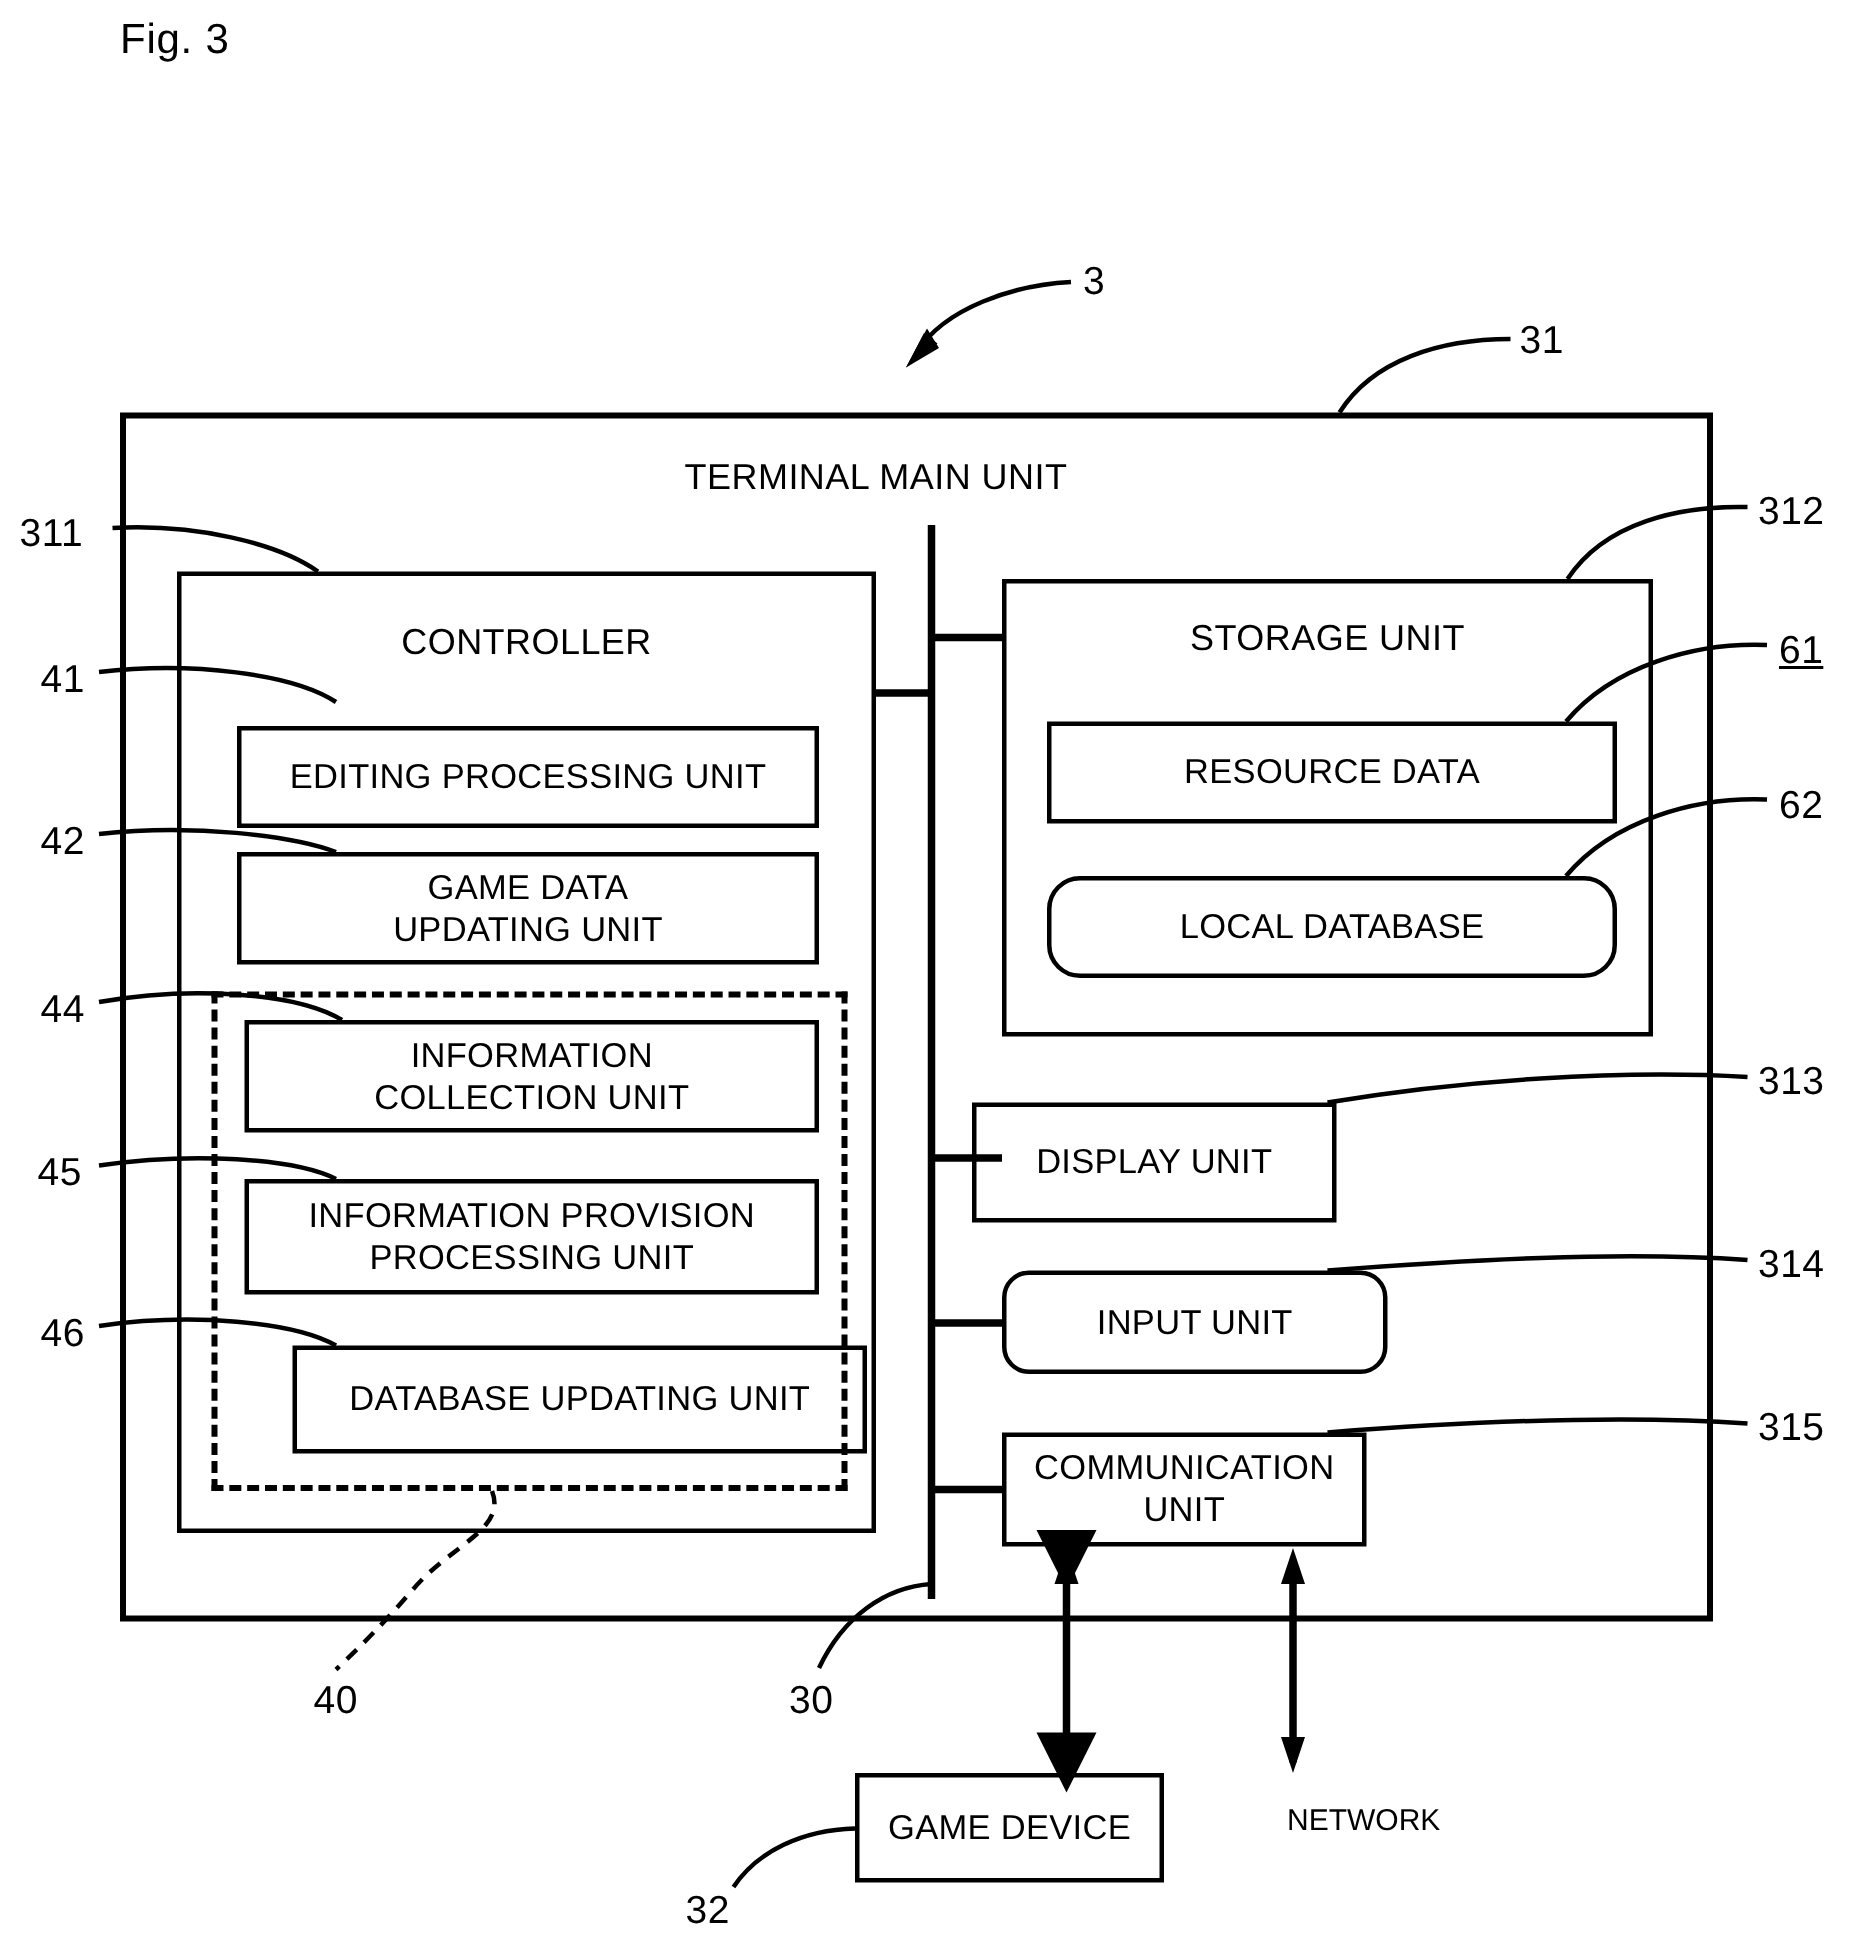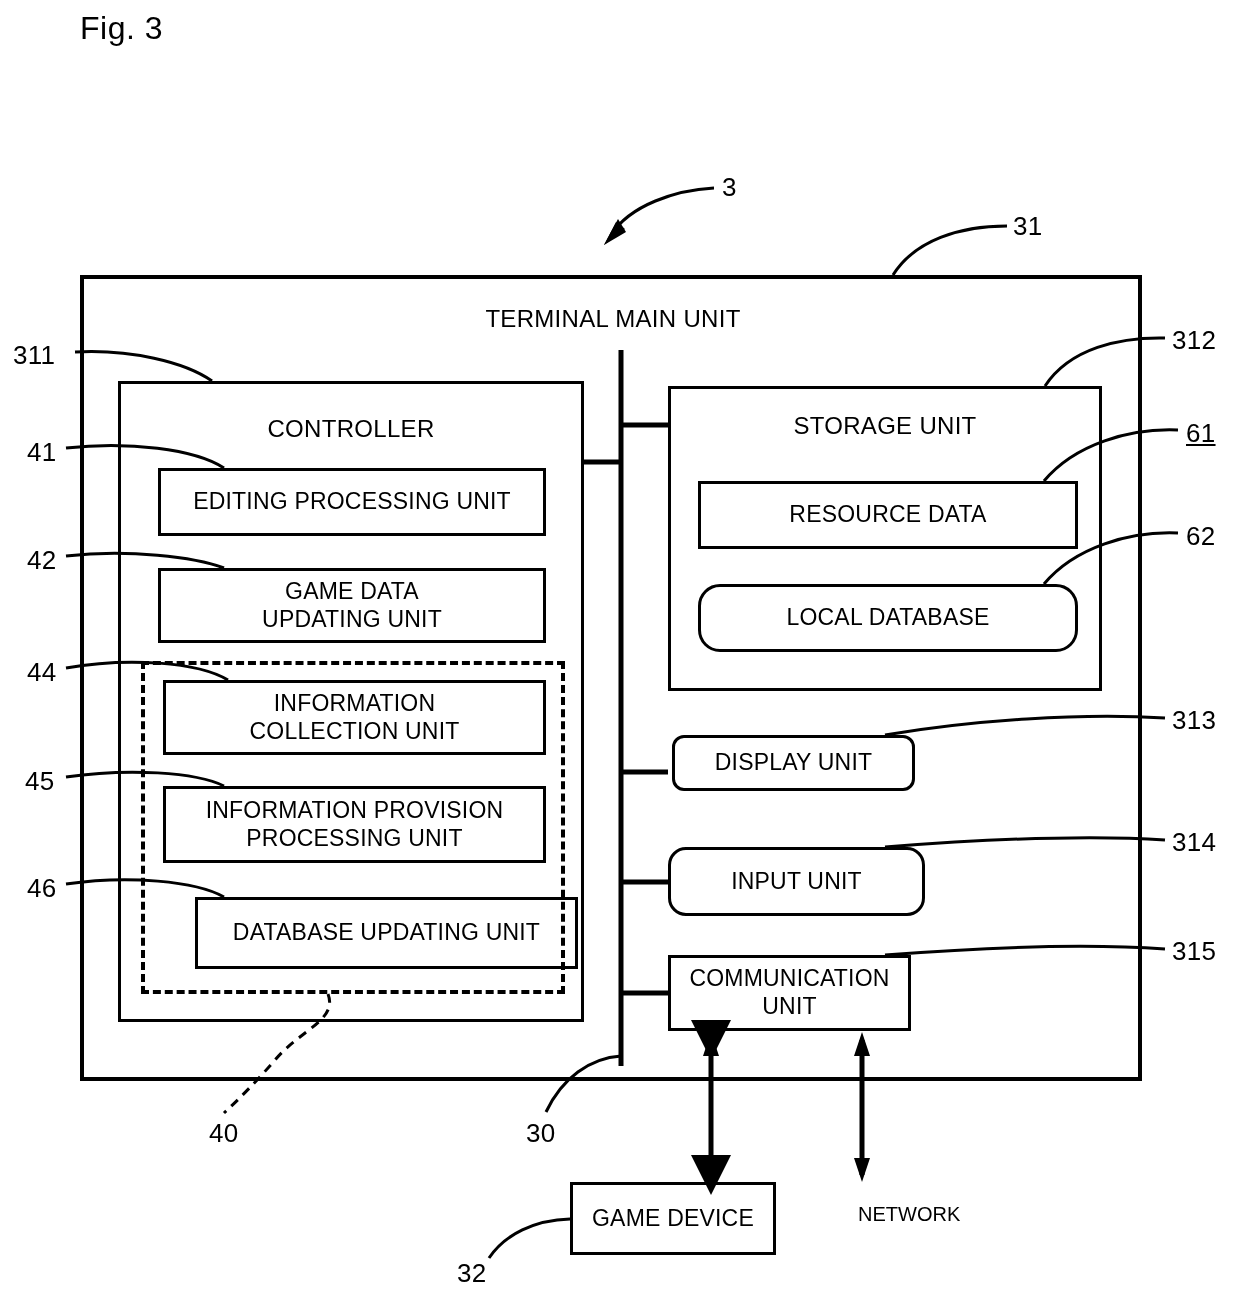--- a/index.html
+++ b/index.html
@@ -15,21 +15,21 @@
     position: relative;
     width: 1240px;
     height: 1301px;
     background: #ffffff;
     overflow: hidden;
   }
   .fig-title {
     position: absolute;
     left: 80px;
     top: 10px;
-    font-size: 32px;
+    font-size: 28px;
     letter-spacing: 0.5px;
     white-space: nowrap;
   }
   
   .box {
     position: absolute;
     box-sizing: border-box;
     border: 3px solid #000;
     background: transparent;
   }
@@ -82,27 +82,27 @@
 </style>
 </head>
 <body>
 
 <div id="page">
 
   <div class="fig-title">Fig. 3</div>
 
   <div class="box box-outer" style="left:80px; top:275px; width:1062px; height:806px;"></div>
 
-  <div class="section-title" style="left:80px; top:305px; width:1008px;padding-left:29px;">TERMINAL MAIN UNIT</div>
+  <div class="section-title" style="left:80px; top:305px; width:1008px;">TERMINAL MAIN UNIT</div>
 
   <div class="box" style="left:118px; top:381px; width:466px; height:641px;"></div>
 
   <div class="section-title" style="left:118px; top:415px; width:466px;">CONTROLLER</div>
 
-  <div class="unitbox" style="left:158px; top:468px; width:388px; height:68px;">EDITING PROCESSING UNIT</div>
+  <div class="unitbox" style="left:158px; top:484px; width:388px; height:68px;">EDITING PROCESSING UNIT</div>
 
   <div class="unitbox" style="left:158px; top:568px; width:388px; height:75px;">GAME DATA
 UPDATING UNIT</div>
 
   <div class="box-dashed" style="left:141px; top:661px; width:424px; height:333px;"></div>
 
   <div class="unitbox" style="left:163px; top:680px; width:383px; height:75px;">INFORMATION
 COLLECTION UNIT</div>
 
   <div class="unitbox" style="left:163px; top:786px; width:383px; height:77px;">INFORMATION PROVISION
@@ -111,21 +111,21 @@
   <div class="unitbox" style="left:163px; top:897px; width:383px; height:72px;margin-left:32px;">DATABASE UPDATING UNIT</div>
 
   <div class="box" style="left:668px; top:386px; width:434px; height:305px;"></div>
 
   <div class="section-title" style="left:668px; top:412px; width:434px;">STORAGE UNIT</div>
 
   <div class="unitbox" style="left:698px; top:481px; width:380px; height:68px;">RESOURCE DATA</div>
 
   <div class="unitbox" style="left:698px; top:584px; width:380px; height:68px;border-radius:22px;">LOCAL DATABASE</div>
 
-  <div class="unitbox" style="left:672px; top:735px; width:243px; height:56px;border-radius:12px;">DISPLAY UNIT</div>
+  <div class="unitbox" style="left:648px; top:735px; width:243px; height:80px;">DISPLAY UNIT</div>
 
   <div class="unitbox" style="left:668px; top:847px; width:257px; height:69px;border-radius:18px;">INPUT UNIT</div>
 
   <div class="unitbox" style="left:668px; top:955px; width:243px; height:76px;">COMMUNICATION
 UNIT</div>
 
   <div class="unitbox" style="left:570px; top:1182px; width:206px; height:73px;">GAME DEVICE</div>
 
   <div class="plaintext" style="left:858px; top:1203px;">NETWORK</div>
 

